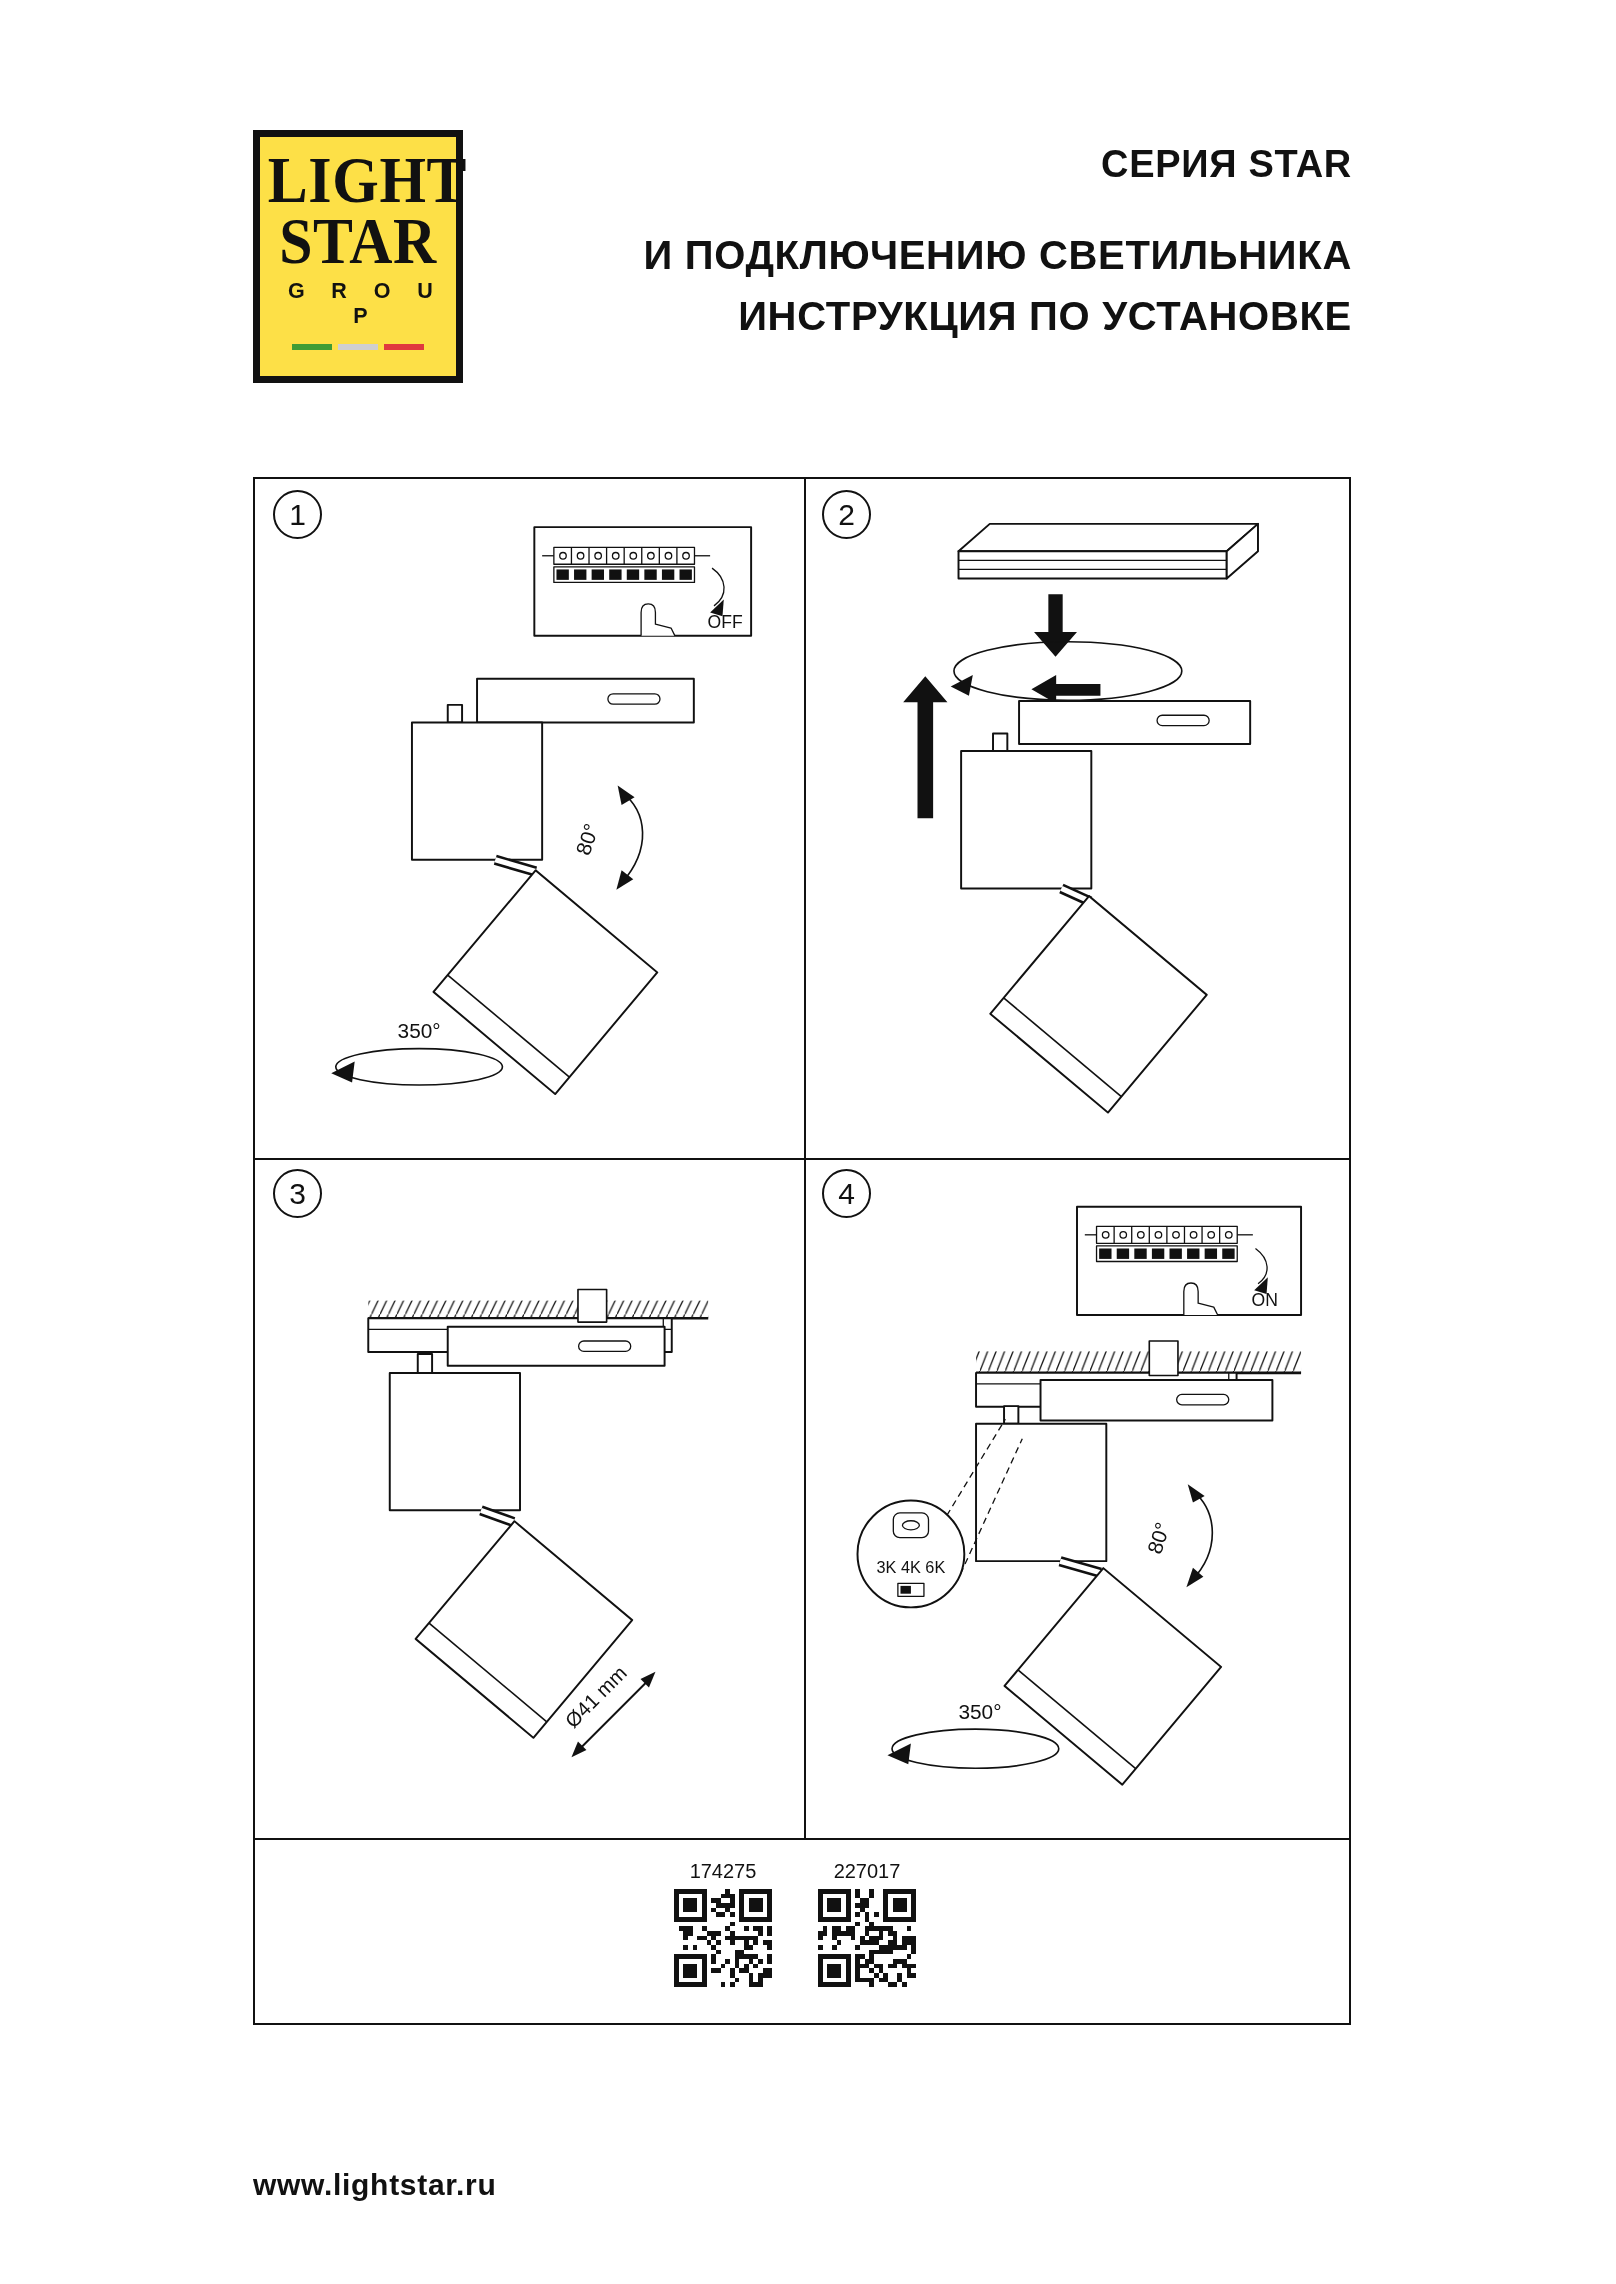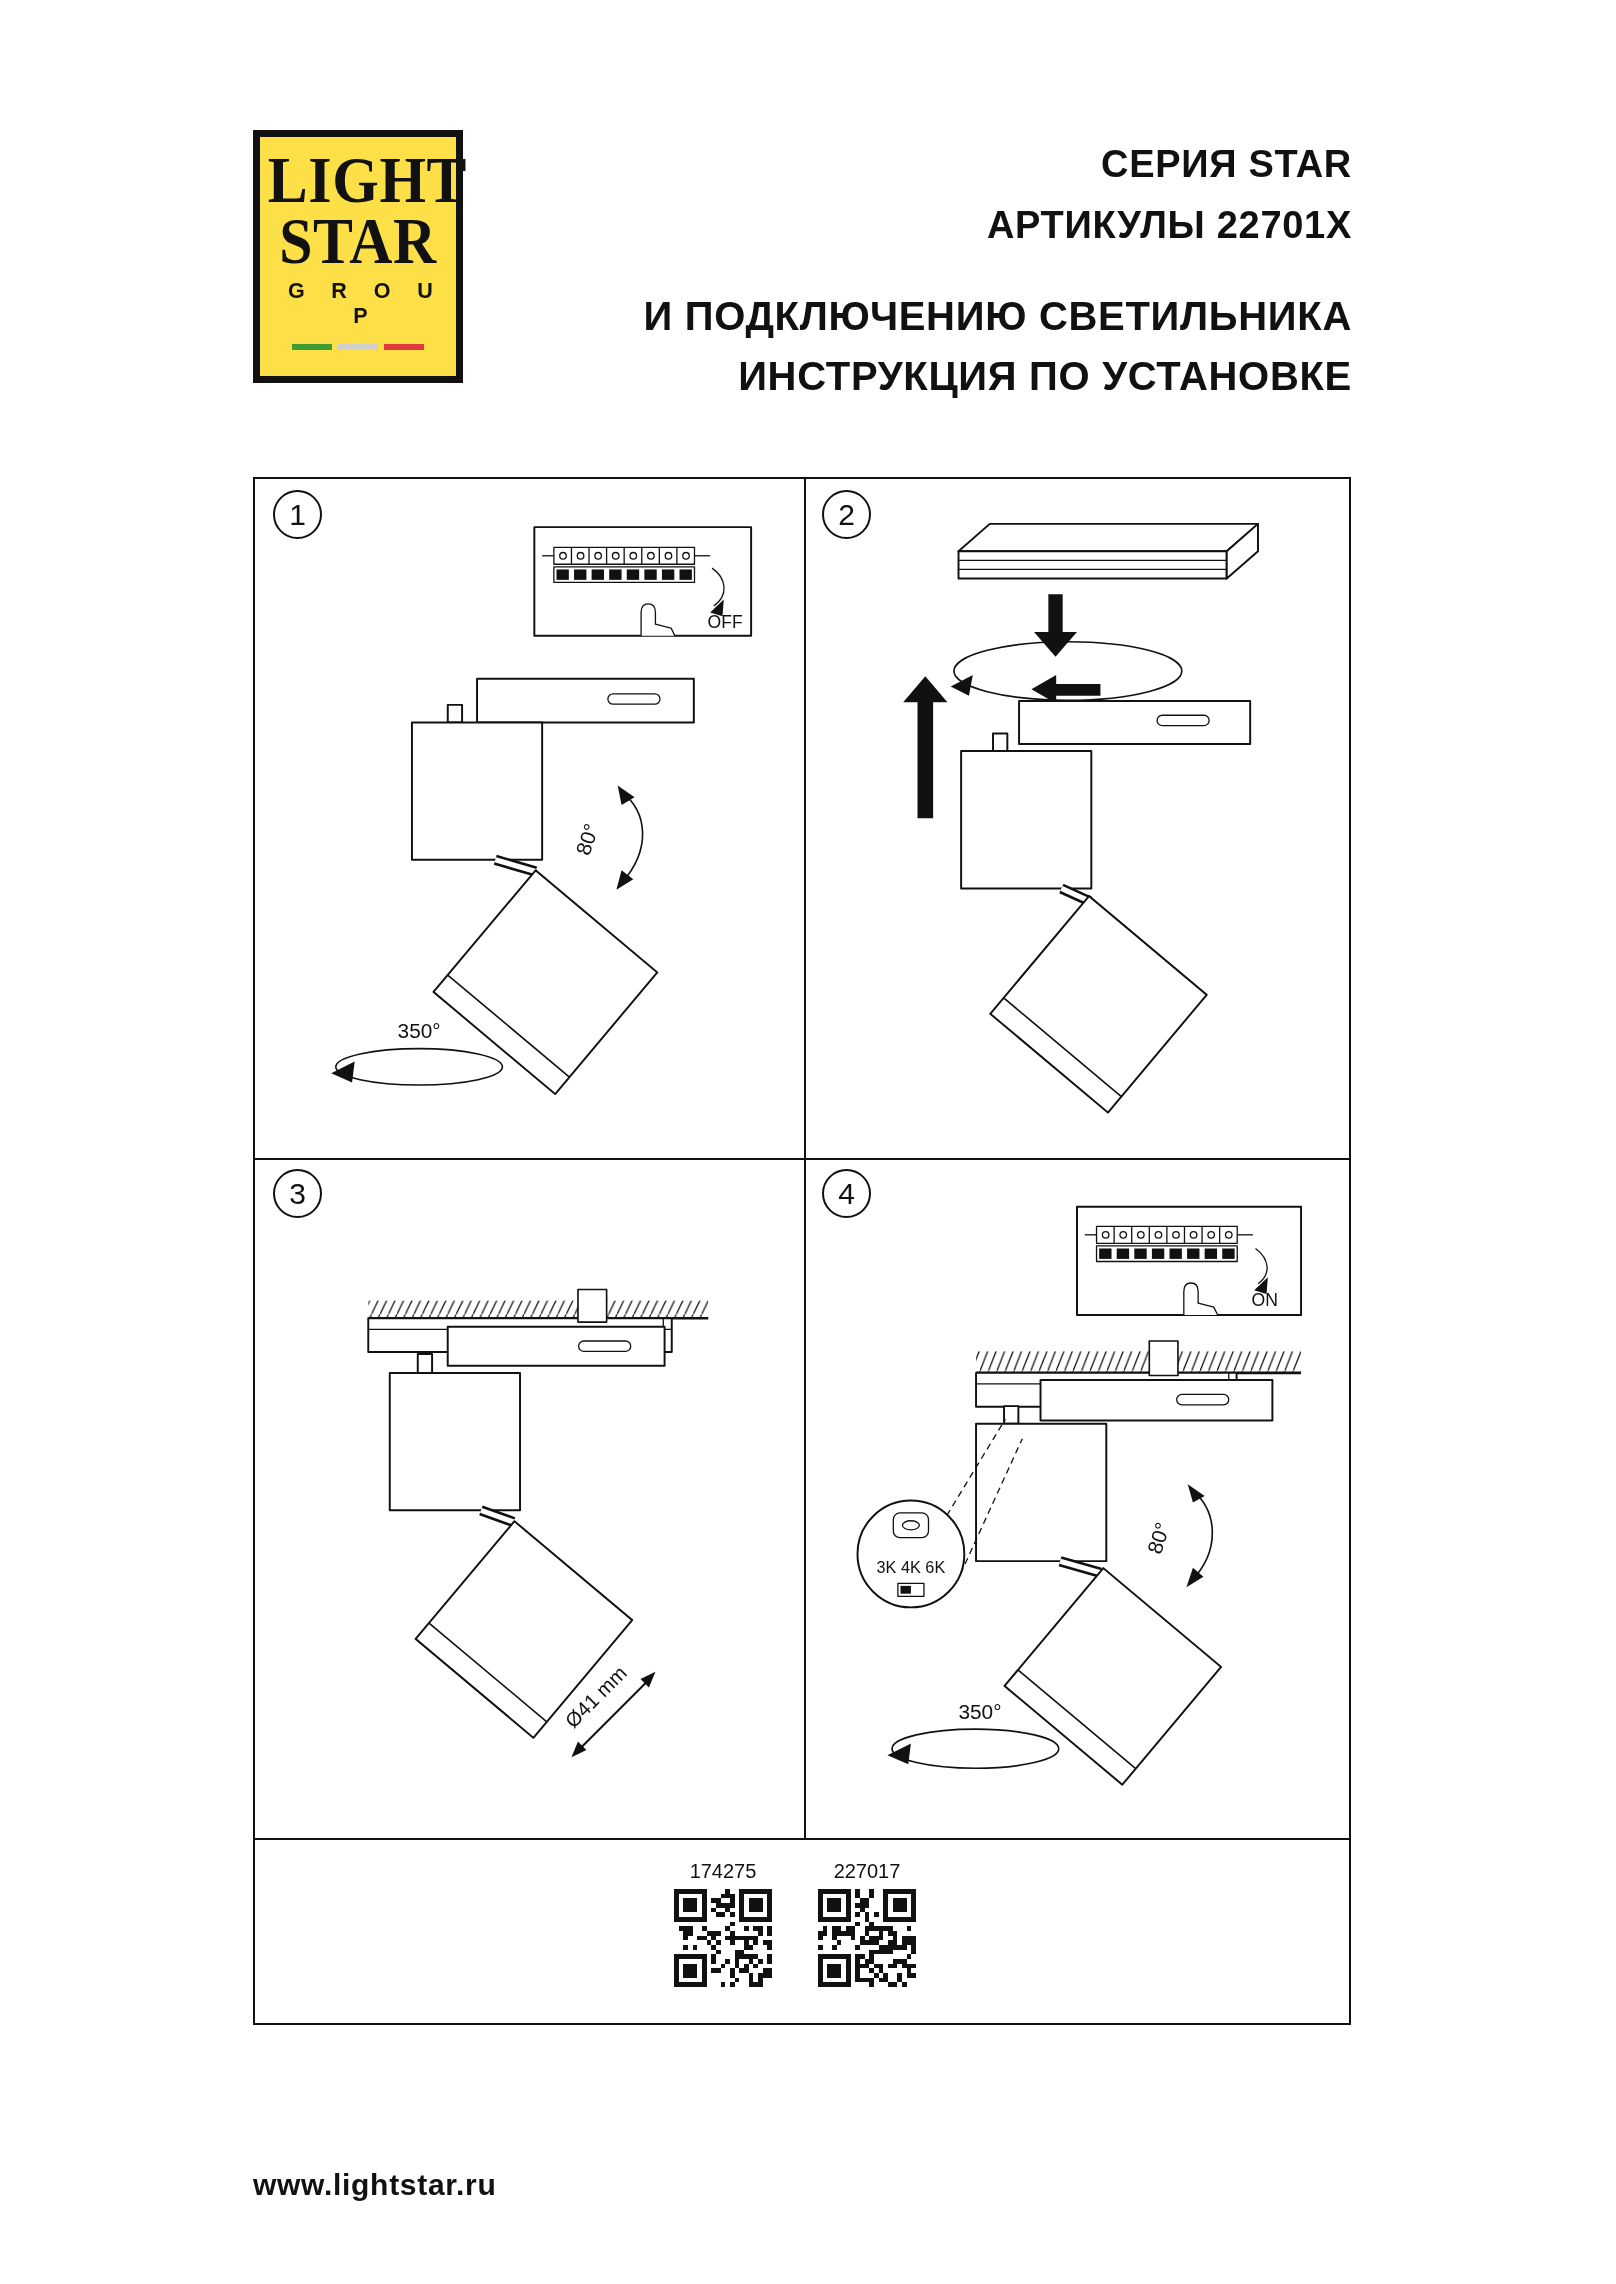--- a/index.html
+++ b/index.html
@@ -57,21 +57,20 @@
   <div class="logo-group">G R O U P</div>
   <div class="logo-flag">
     <span class="flag-seg" style="background: rgb(63, 156, 53);"></span>
     <span class="flag-seg" style="background: rgb(207, 207, 207);"></span>
     <span class="flag-seg" style="background: rgb(224, 57, 62);"></span>
   </div>
 </div>
 
 <div class="abs header">
   <div class="hdr-series">СЕРИЯ STAR</div>
-  <div class="hdr-articles">АРТИКУЛЫ 22701X</div>
   <div class="hdr-instr">
     <div>И ПОДКЛЮЧЕНИЮ СВЕТИЛЬНИКА</div>
     <div>ИНСТРУКЦИЯ ПО УСТАНОВКЕ</div>
   </div>
 </div>
 
 <div class="abs frame">
   <div class="vdiv"></div>
   <div class="hdiv1"></div>
   <div class="hdiv2"></div>

